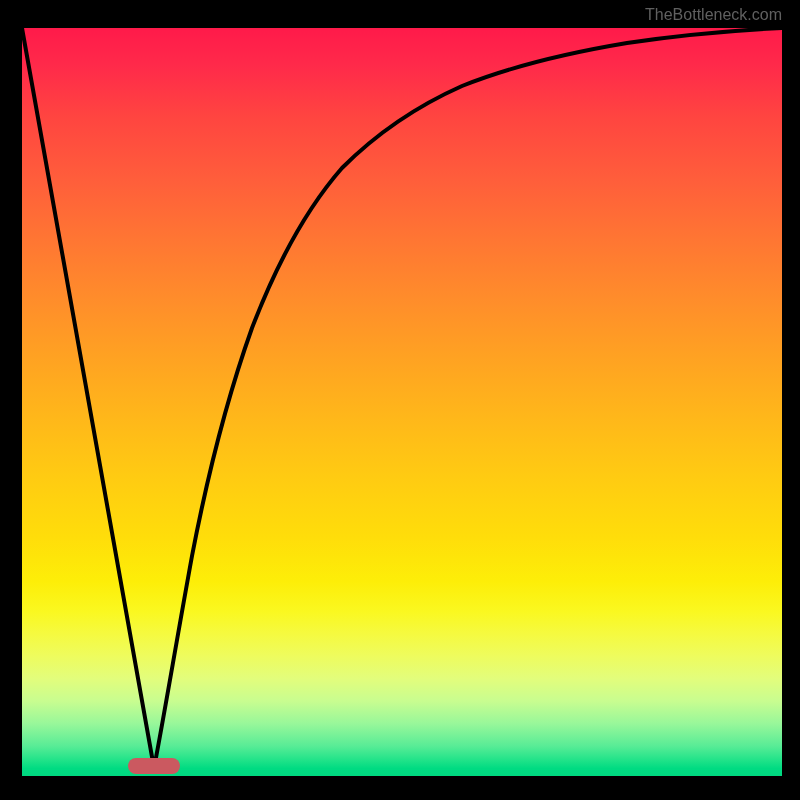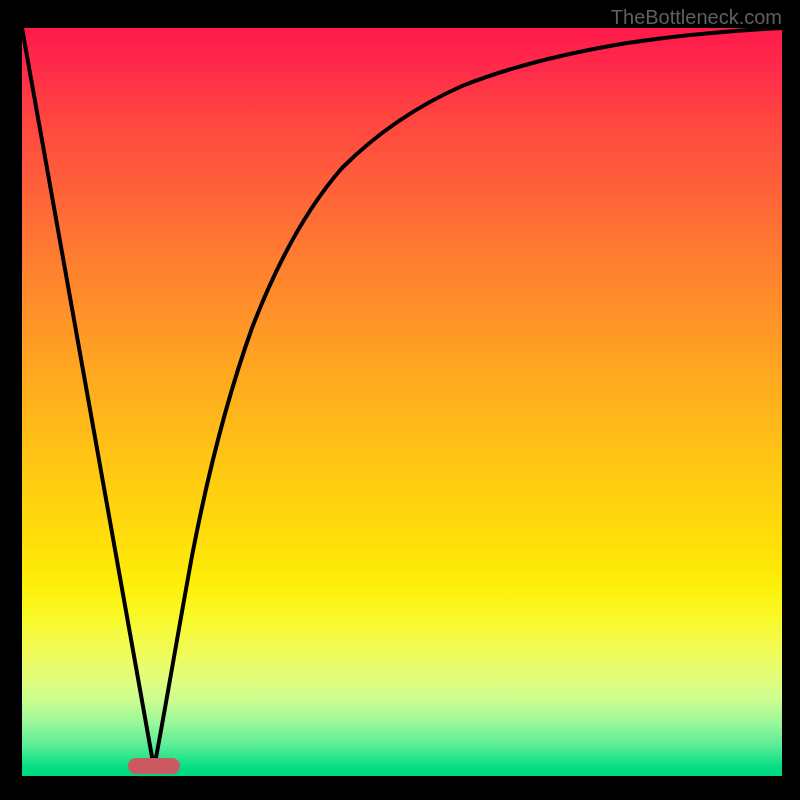--- a/index.html
+++ b/index.html
@@ -13,21 +13,21 @@
       background: #000;
       position: relative;
       overflow: hidden;
     }
     .watermark {
       position: absolute;
       top: 6px;
       right: 18px;
       color: #606060;
       font-family: Arial, sans-serif;
-      font-size: 20px;
+      font-size: 16px;
       font-weight: 500;
       z-index: 10;
     }
     .chart-area {
       position: absolute;
       left: 22px;
       top: 28px;
       width: 760px;
       height: 748px;
     }

